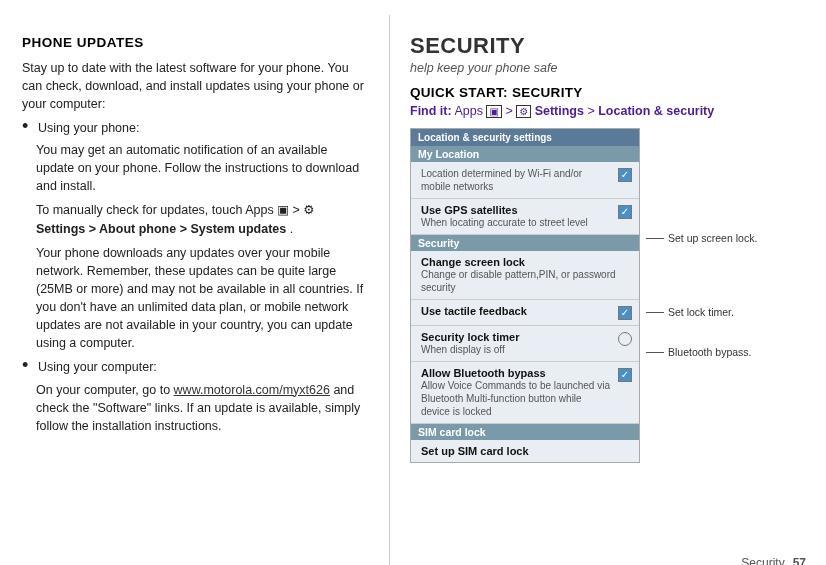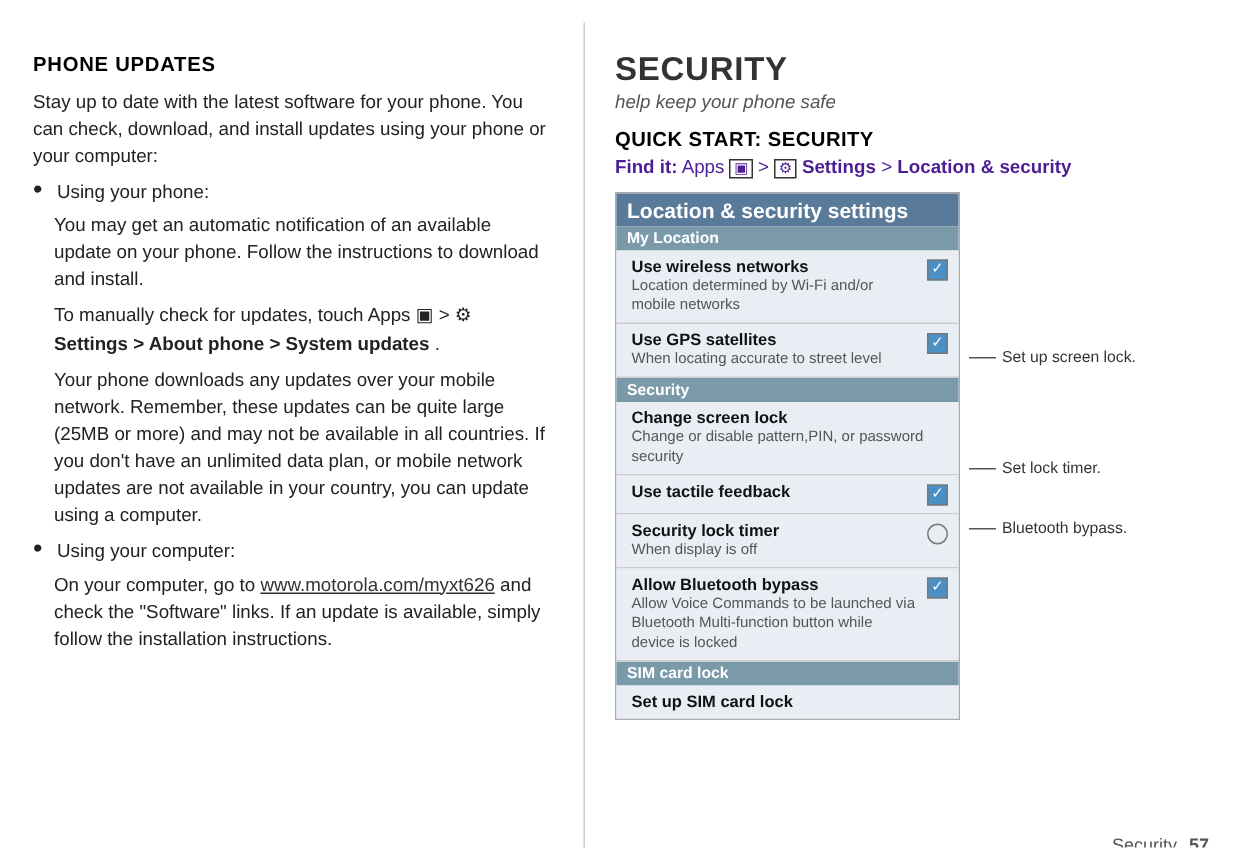--- a/index.html
+++ b/index.html
@@ -111,21 +111,21 @@
       width: 230px;
       border: 1px solid #aaa;
       font-size: 11px;
       position: relative;
     }
 
     .settings-panel-header {
       background: #5a7a9a;
       color: #fff;
       padding: 3px 7px;
-      font-size: 14px;
+      font-size: 10px;
       font-weight: bold;
     }
 
     .settings-section-header {
       background: #7a9aaa;
       color: #fff;
       padding: 2px 7px;
       font-size: 10.5px;
       font-weight: bold;
     }
@@ -274,21 +274,20 @@
 
     <div style="display:flex;align-items:flex-start;position:relative;">
       <div class="settings-panel">
 
         <div class="settings-panel-header">Location &amp; security settings</div>
 
         <div class="settings-section-header">My Location</div>
 
         <div class="settings-item">
           <div class="settings-item-text">
-            <span class="settings-item-title">Use wireless networks</span>
             <span class="settings-item-desc">Location determined by Wi-Fi and/or mobile networks</span>
           </div>
           <div class="checkbox"></div>
         </div>
 
         <div class="settings-item">
           <div class="settings-item-text">
             <span class="settings-item-title">Use GPS satellites</span>
             <span class="settings-item-desc">When locating accurate to street level</span>
           </div>

